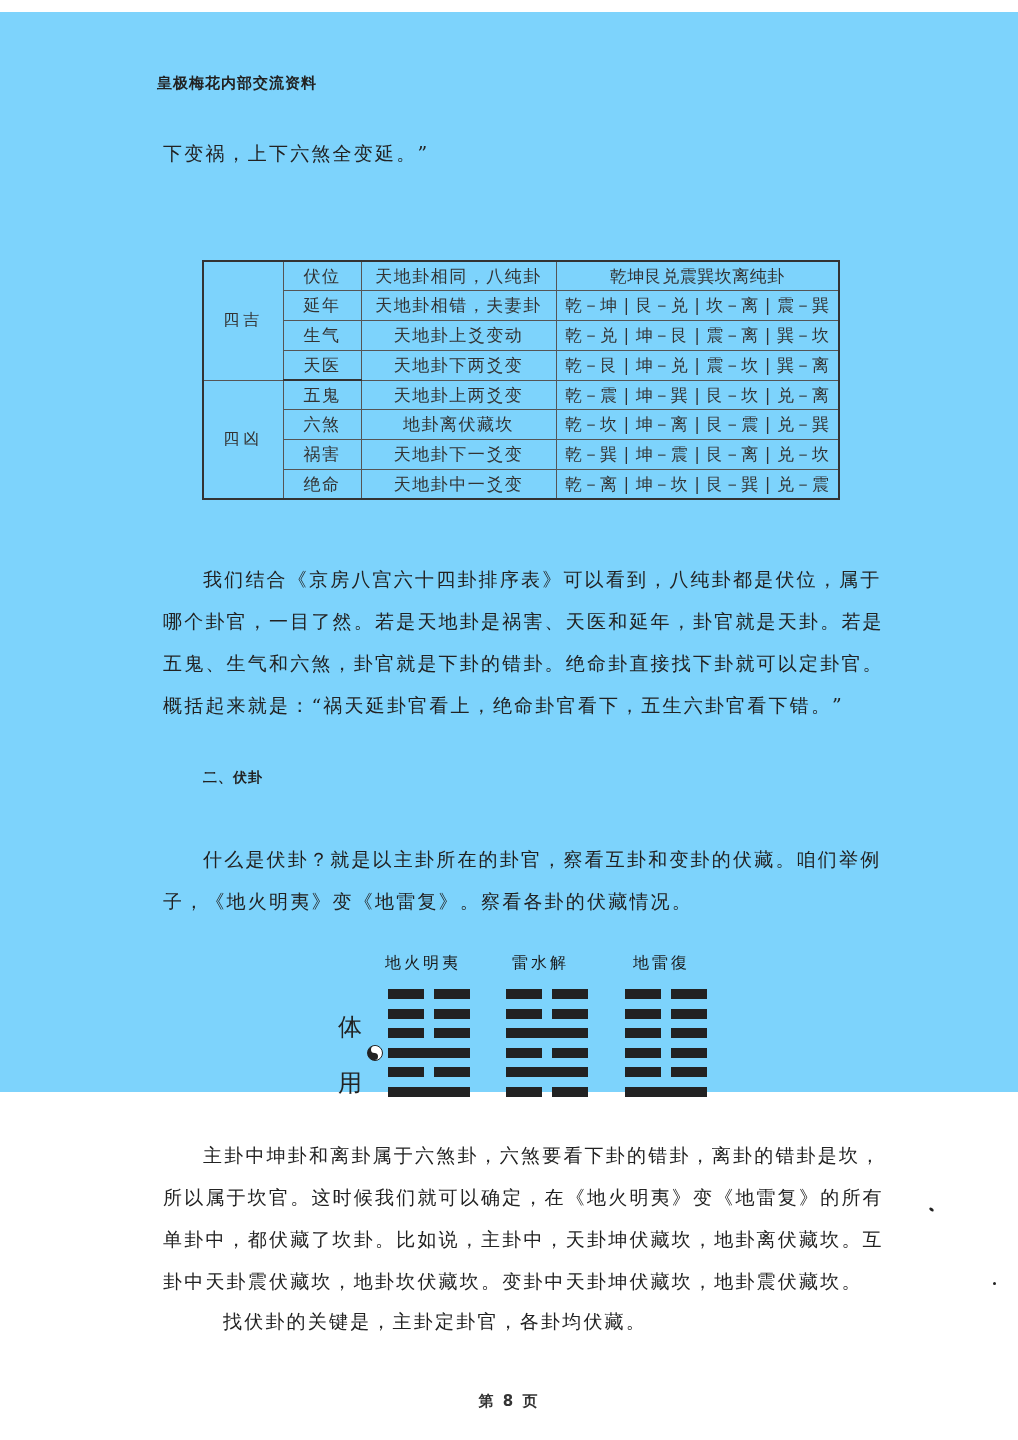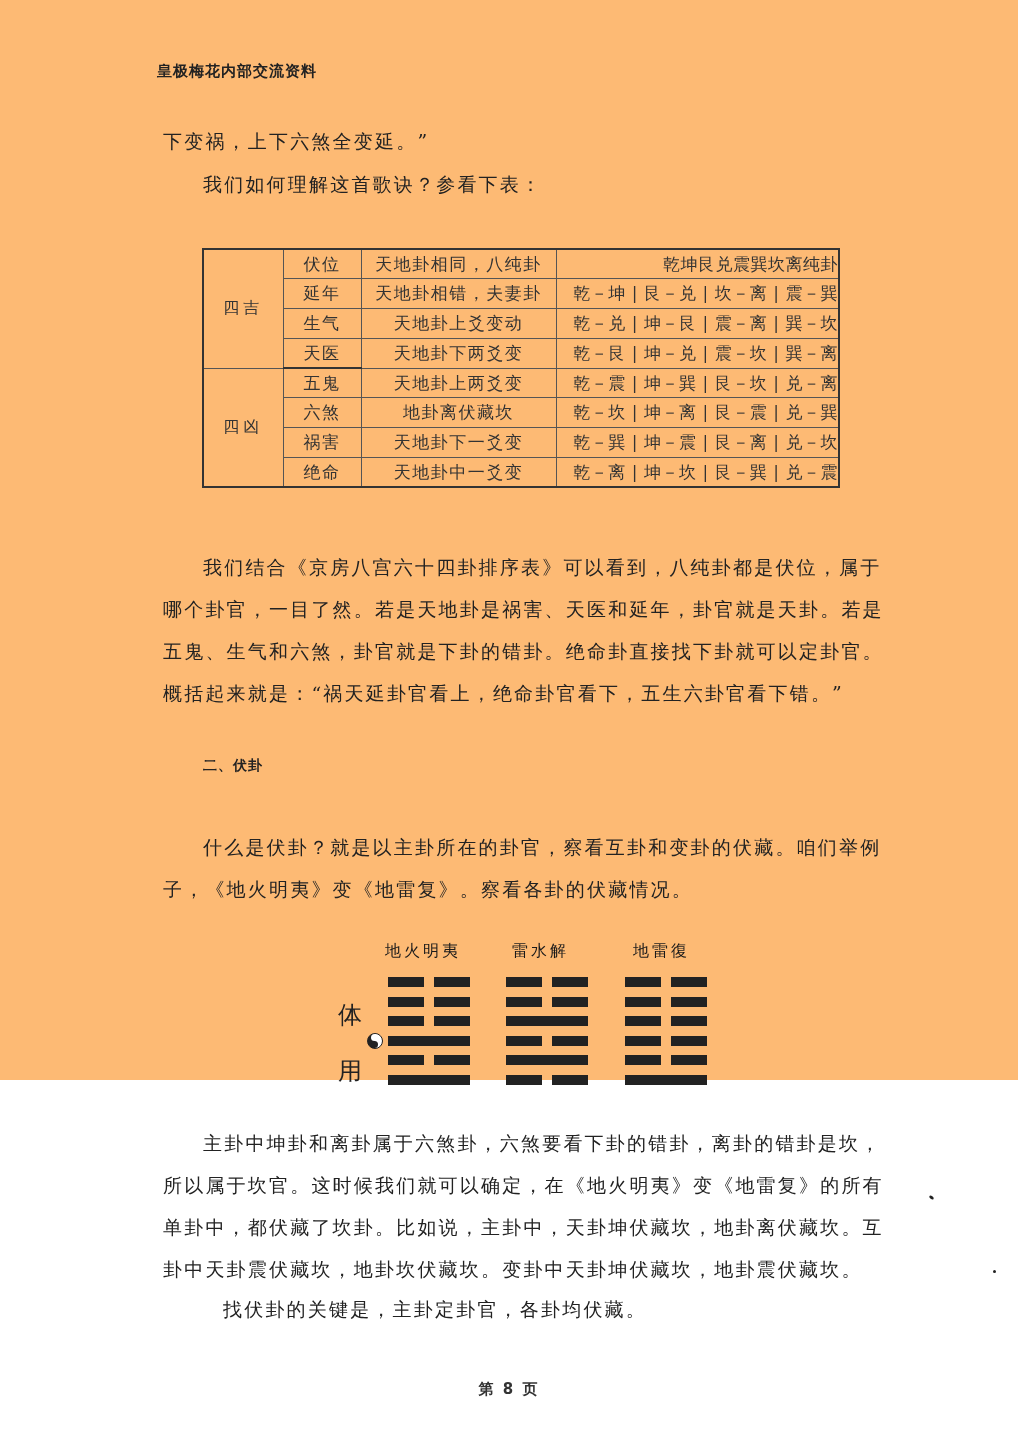--- a/index.html
+++ b/index.html
@@ -1,35 +1,35 @@
 <!DOCTYPE html>
 <html><head>
   <meta charset="utf-8">
   <style>
     * { box-sizing: border-box; margin: 0; padding: 0; }
     html, body { width: 1018px; height: 1440px; background: #ffffff; }
     body { position: relative; font-family: "DejaVu Serif", "Liberation Serif", serif; color: #1a1a1a; overflow: hidden; }
 
-    .page { position: absolute; left: 0; top: 0; width: 1018px; height: 1080px; background: #fdba74; }
+    .page { position: absolute; left: 0; top: 12px; width: 1018px; height: 1080px; background: #7dd3fc; }
 
     .header-title { position: absolute; left: 157px; top: 62px; font-size: 15px; font-weight: bold; letter-spacing: 1px; color: #222; font-family: "DejaVu Sans", "Liberation Sans", sans-serif; }
 
     .para { position: absolute; font-size: 19px; letter-spacing: 2.2px; line-height: 42px; color: #222; }
     .indent { text-indent: 40px; }
 
     .p-top1 { left: 163px; top: 120px; }
     .p-top2 { left: 203px; top: 163px; }
 
     
     .rule-table { position: absolute; left: 202px; top: 248px; width: 638px; border-collapse: collapse; border: 2px solid #333; font-size: 17px; color: #333; }
     .rule-table td { border: 1.5px solid #555; height: 29.8px; text-align: center; vertical-align: middle; padding: 0; letter-spacing: 1.5px; }
     .rule-table td.grp { width: 80px; font-size: 16px; letter-spacing: 4px; }
     .rule-table td.nm { width: 78px; }
     .rule-table td.desc { width: 195px; }
-    .rule-table td.pairs { letter-spacing: 0.5px; text-align: right; }
+    .rule-table td.pairs { letter-spacing: 0.5px; }
     .rule-table td.grp-top { border-bottom: 2px solid #333; }
     .sep { display: inline-block; margin: 0 6px; color: #333; }
 
     .p-mid { left: 163px; top: 546px; width: 730px; }
     .section-title { position: absolute; left: 203px; top: 757px; font-size: 14px; font-weight: bold; letter-spacing: 1px; font-family: "DejaVu Sans", "Liberation Sans", sans-serif; color: #222; }
     .p-fu { left: 163px; top: 826px; width: 730px; }
 
     
     .figure { position: absolute; left: 330px; top: 935px; width: 400px; height: 160px; }
     .hex-label { position: absolute; top: 6px; font-size: 16px; letter-spacing: 3px; color: #1a1a1a; }
@@ -50,21 +50,20 @@
     .speck { position: absolute; background: #222; border-radius: 50%; }
   </style>
 </head>
 <body>
 
 <div class="page">
 
   <div class="header-title">皇极梅花内部交流资料</div>
 
   <div class="para p-top1">下变祸，上下六煞全变延。”</div>
-  <div class="para p-top2">我们如何理解这首歌诀？参看下表：</div>
 
   <table class="rule-table">
     <tbody id="table-body">
         <tr>
           <td class="grp" rowspan="4">四吉</td>
           <td class="nm">伏位</td>
           <td class="desc">天地卦相同，八纯卦</td>
           <td class="pairs"><span>乾坤艮兑震巽坎离纯卦</span></td>
         </tr>
         <tr>

